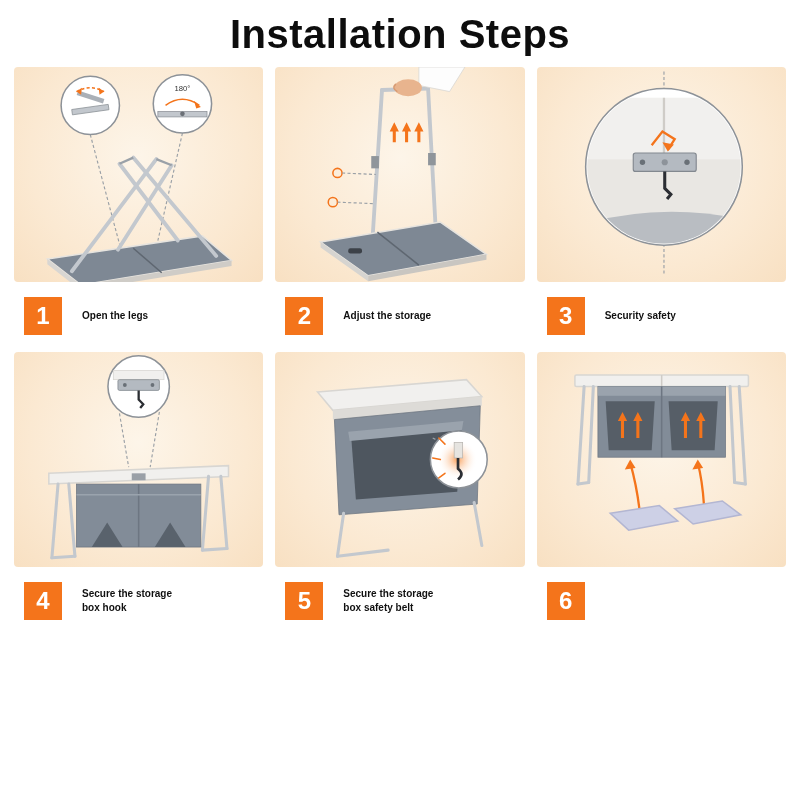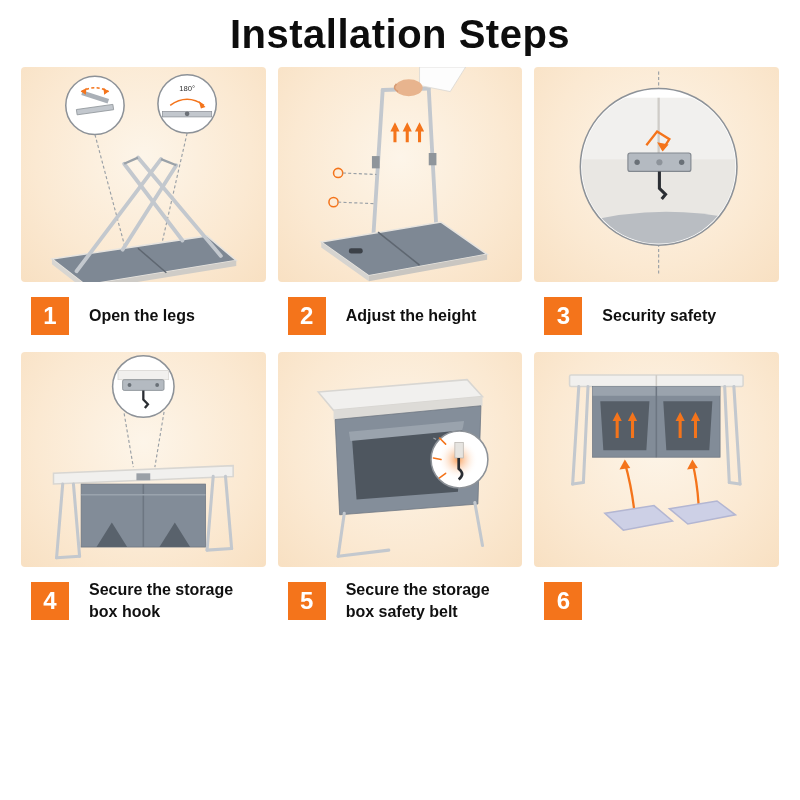--- a/index.html
+++ b/index.html
@@ -1,27 +1,27 @@
 <!DOCTYPE html>
 <html style="--accent: #F4741B; --panel: #FBE9D2;"><head>
 <meta charset="utf-8">
 <style>
   * { margin:0; padding:0; box-sizing:border-box; }
   html,body { width:800px; height:800px; background:#ffffff; font-family:"Liberation Sans", sans-serif; overflow:hidden; }
-  .page { width:800px; height:800px; padding:6px 21px 0; }
+  .page { width:800px; height:800px; padding:6px 14px 0; }
   .title { text-align:center; font-size:40px; font-weight:bold; color:#0d0d0d; margin:6px 0 10px; letter-spacing:0.5px; }
   .grid { display:grid; grid-template-columns:repeat(3,1fr); column-gap:12px; row-gap:6px; }
   .step { display:flex; flex-direction:column; }
   .illus { height:215px; border-radius:4px; overflow:hidden;
            background: radial-gradient(ellipse at 50% 42%, #fdf5e9 0%, var(--panel,#fbe9d2) 62%, #f8e0c2 100%); }
   .illus svg { width:100%; height:100%; display:block; }
   .caption { display:flex; align-items:center; gap:20px; padding:12px 4px 8px 10px; min-height:64px; }
   .num { width:38px; height:38px; flex:0 0 auto; background:var(--accent,#F4741B); color:#fff;
          font-size:24px; font-weight:bold; display:flex; align-items:center; justify-content:center; }
-  .label { font-size:16px; font-weight:bold; color:#101010; line-height:1.4; white-space:pre-line; }
+  .label { font-size:10px; font-weight:bold; color:#101010; line-height:1.4; white-space:pre-line; }
   .dash { stroke:#9aa0a6; stroke-width:1.5; stroke-dasharray:4 3; fill:none; }
   .oFill { fill:var(--accent,#F4741B); }
   .oStroke { stroke:var(--accent,#F4741B); fill:none; }
   .silver { stroke:#c3c8ce; stroke-width:5; stroke-linecap:round; fill:none; }
   .silverThin { stroke:#9aa1a8; stroke-width:3; fill:none; }
   .callout { fill:#ffffff; stroke:#8d9298; stroke-width:2; }
   .fabric { fill:#7e8894; stroke:#e7e4df; stroke-width:2; }
   .top { fill:#f1f0ee; stroke:#d8d6d2; stroke-width:2; }
 </style>
 </head>
@@ -101,21 +101,21 @@
           <line class="dash" x1="44" y1="176" x2="92" y2="178"></line>
           <polygon class="fabric" points="22,228 178,202 238,244 84,272"></polygon>
           <polygon points="22,228 84,272 84,279 22,235" fill="#d6d4d0"></polygon>
           <polygon points="84,272 238,244 238,251 84,279" fill="#c9c6c1"></polygon>
           <line x1="96" y1="215" x2="150" y2="258" stroke="#5f6771" stroke-width="2"></line>
           <rect x="58" y="236" width="18" height="7" rx="3" fill="#3c4148"></rect>
         </svg>
       </div>
       <div class="caption">
         <div class="num">2</div>
-        <div class="label">Adjust the height</div>
+        <div class="label">Adjust the storage</div>
       </div>
     </div>
 
     <div class="step">
       <div class="illus">
         <svg viewBox="0 0 250 280">
           <defs>
               <clipPath id="clip3">
                 <circle cx="128" cy="130" r="100"></circle>
               </clipPath>

